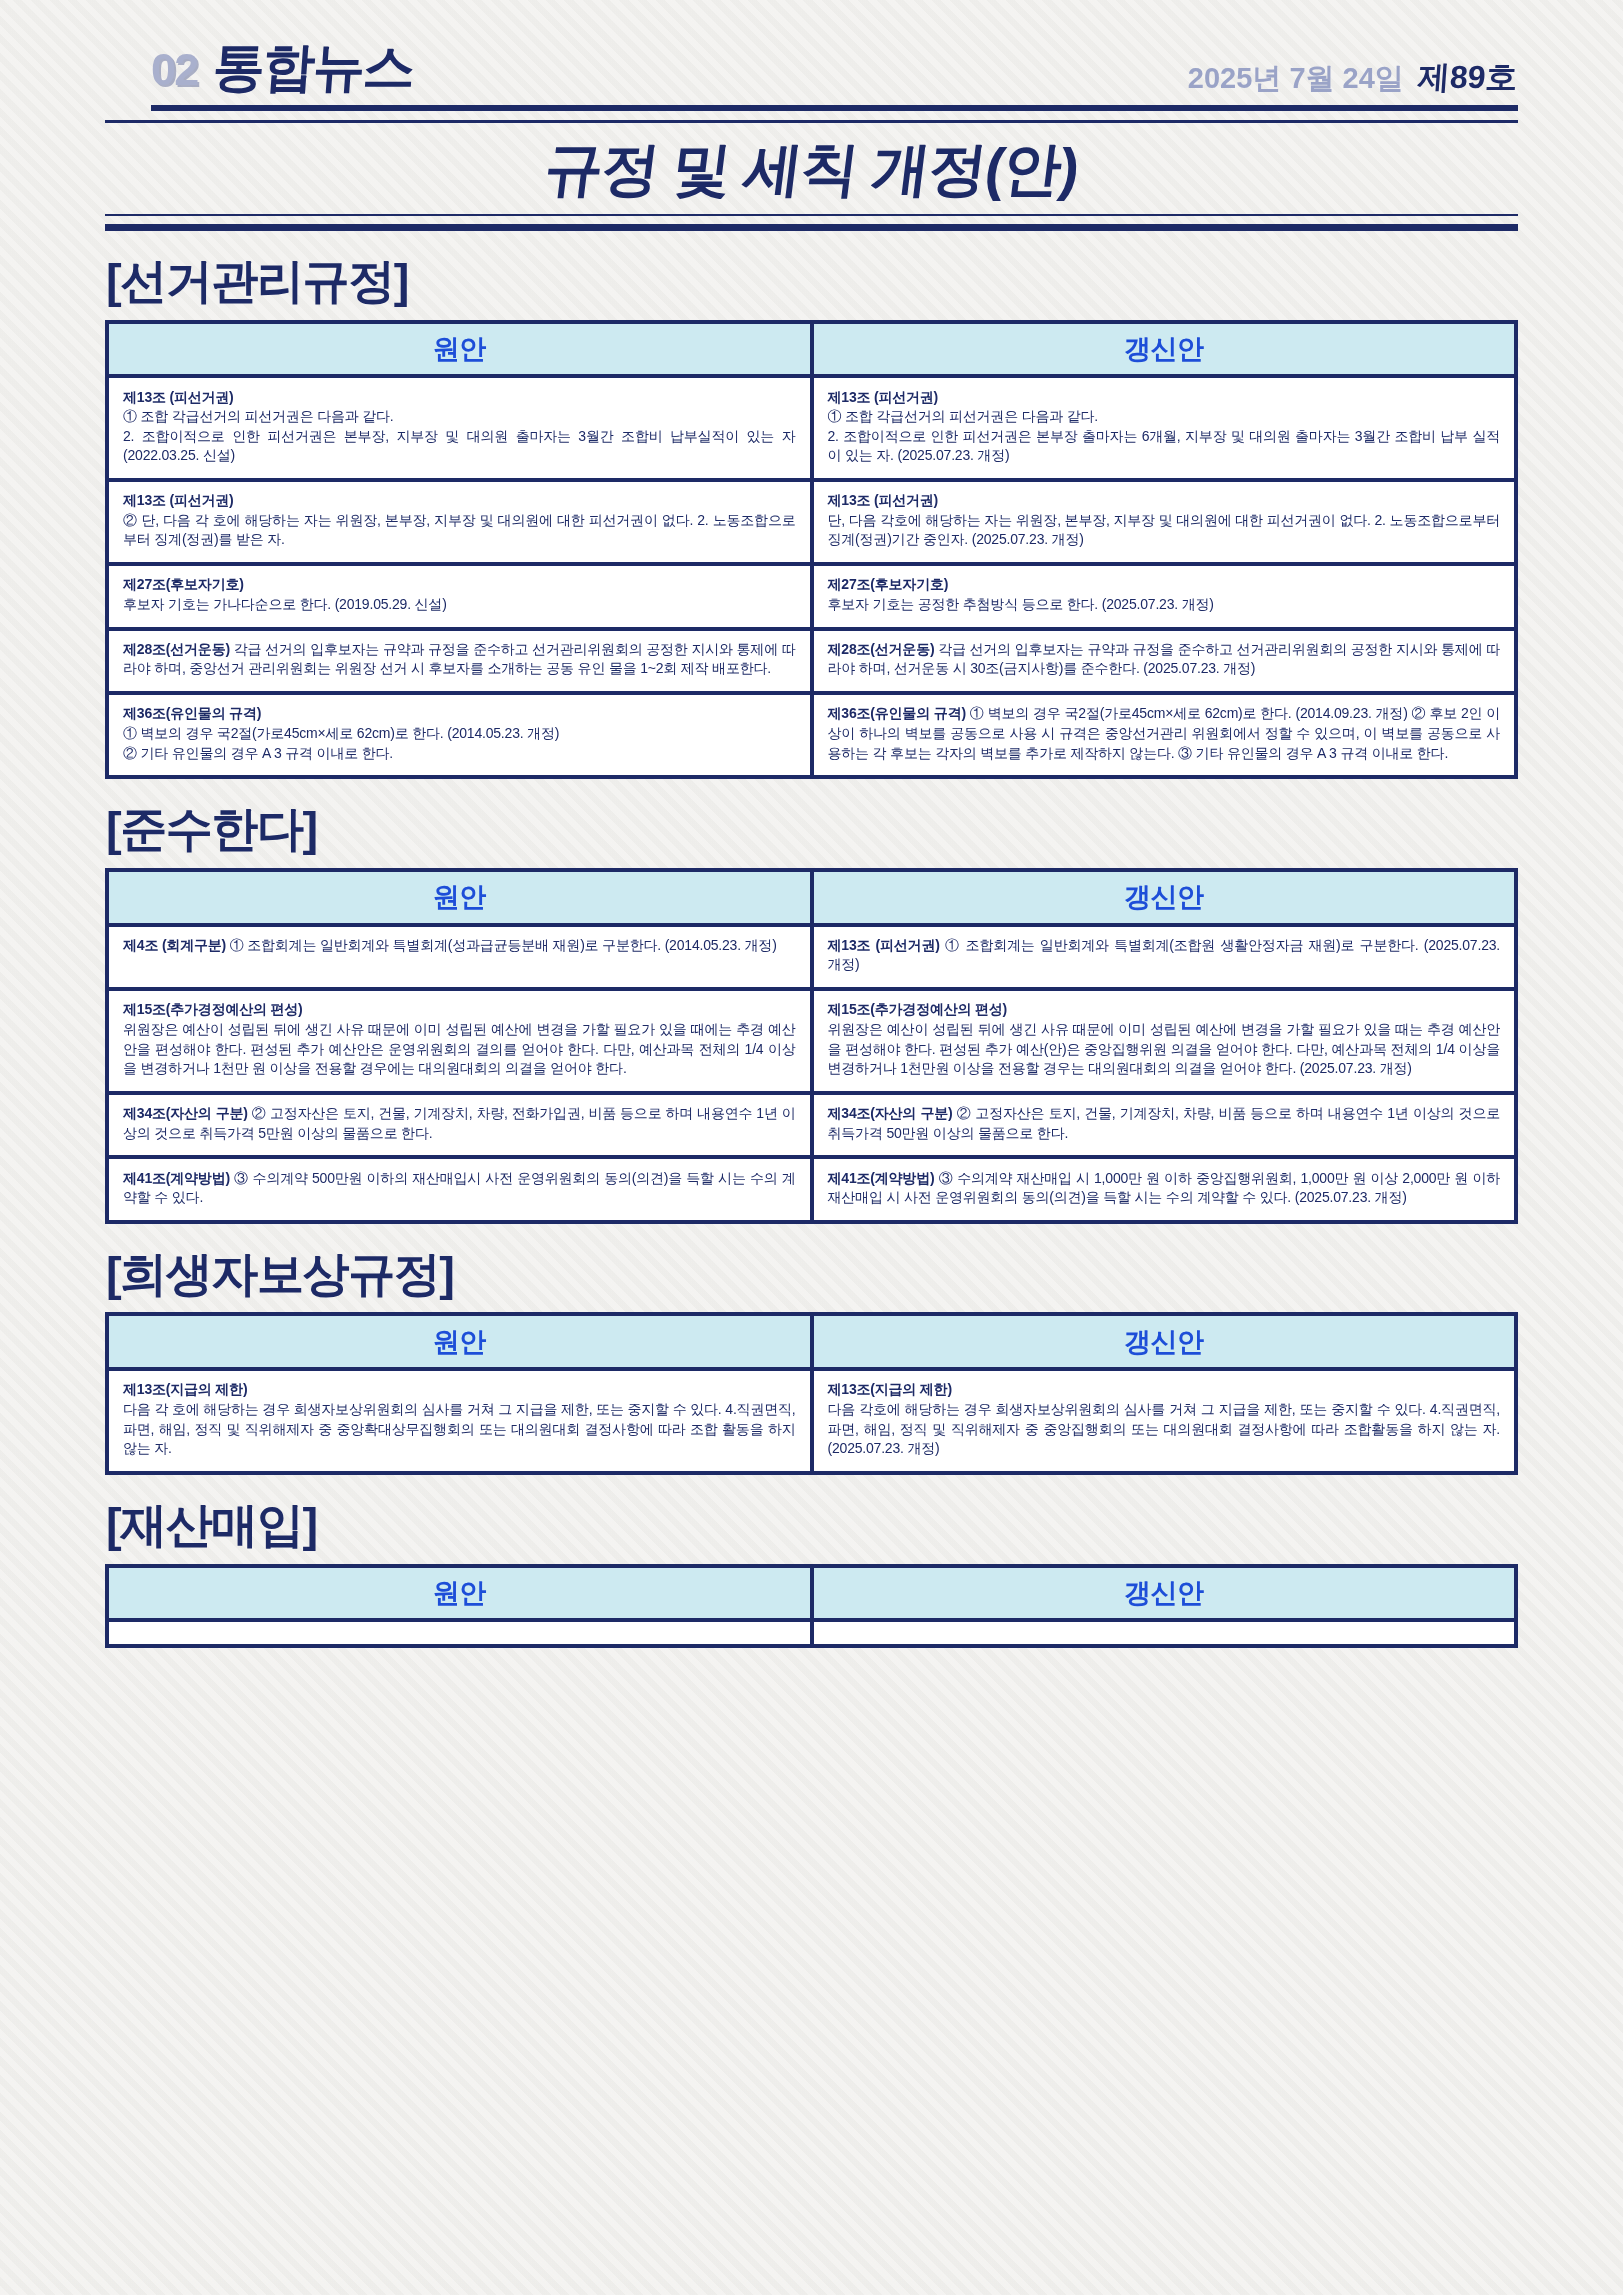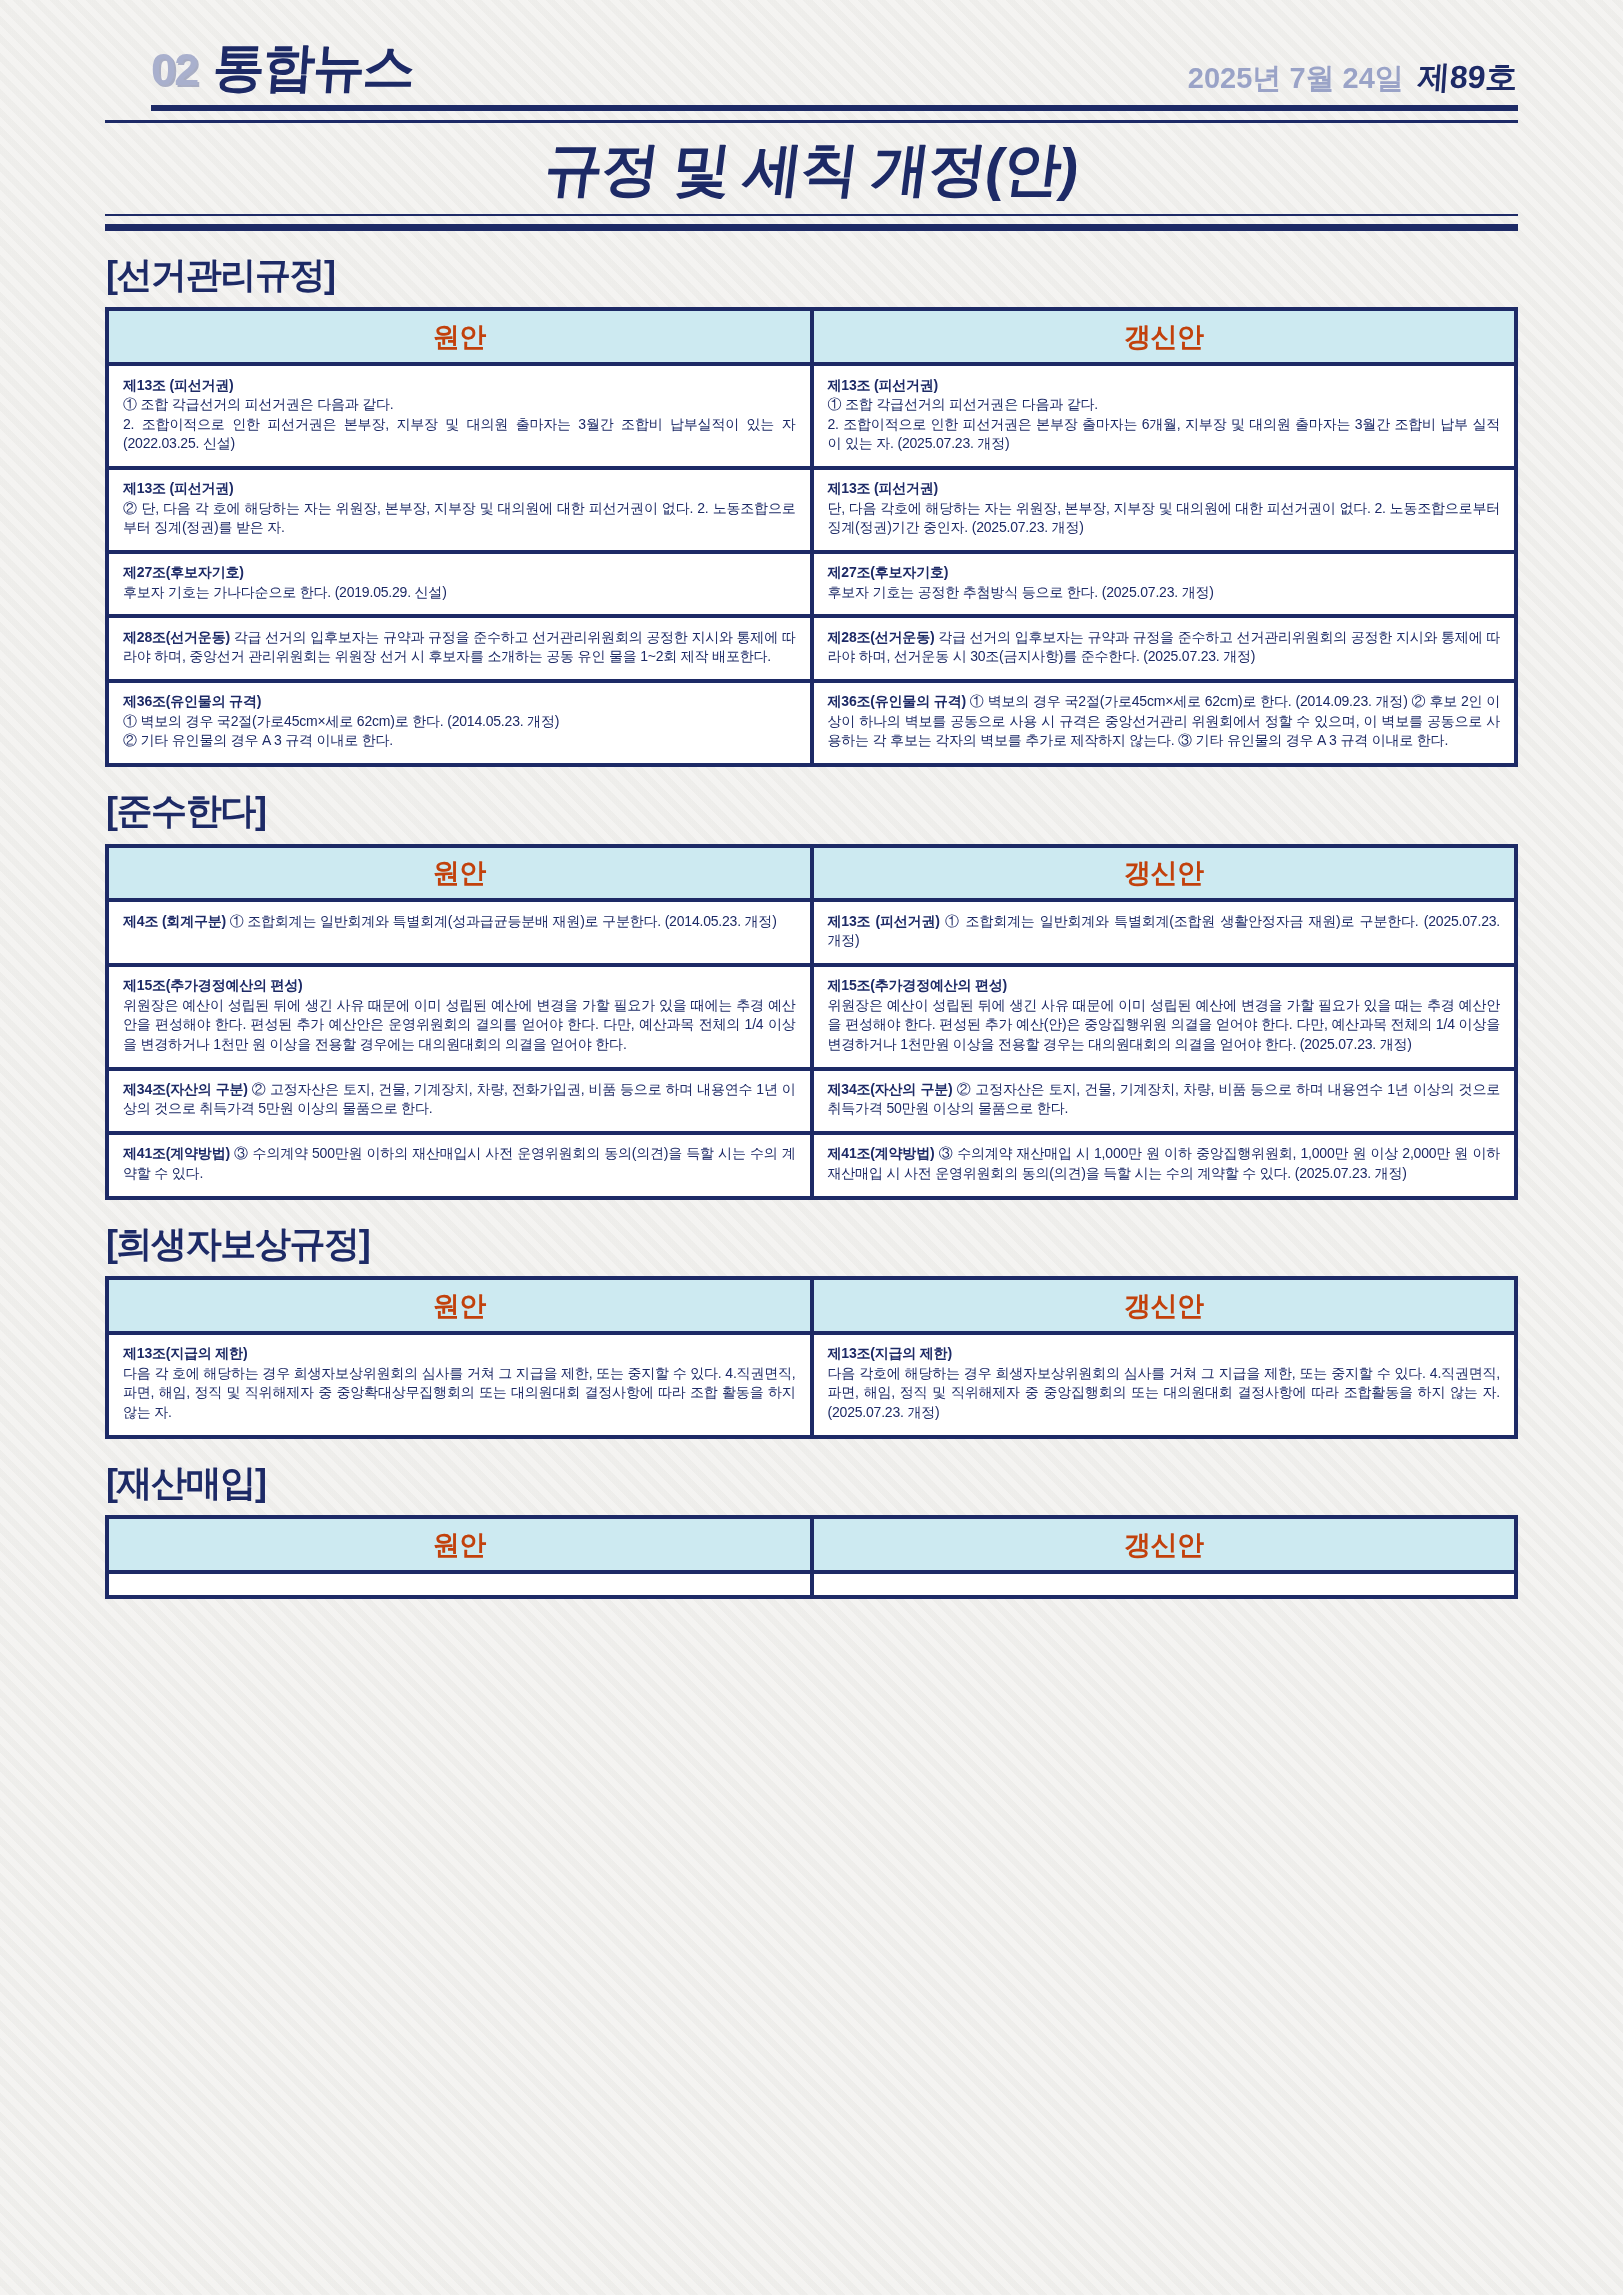--- a/index.html
+++ b/index.html
@@ -76,39 +76,39 @@
     font-weight: 900;
     letter-spacing: -1.4px;
     color: #1d2a66;
     transform: skewX(-7deg);
     margin: 15.7px 0 14px 0;
     line-height: 1.05;
   }
   
   .section { margin-top: 24px; }
   .section-title {
-    font-size: 36px;
+    font-size: 47px;
     font-weight: 900;
     letter-spacing: -1.4px;
     color: #1d2a66;
     margin: 0 0 13px 0.9px;
     line-height: 1.1;
   }
   table.compare {
     width: 100%;
     border-collapse: collapse;
     table-layout: fixed;
     background: #ffffff;
   }
   table.compare th {
     background: #cdeaf1;
     border: 4.2px solid #1d2a66;
     font-size: 27px;
     font-weight: 900;
-    color: #c2410c;
+    color: #1d4ed8;
     padding: 7.4px 4.6px;
     letter-spacing: -0.5px;
   }
   table.compare td {
     border: 4.2px solid #1d2a66;
     vertical-align: top;
     font-size: 14px;
     line-height: 1.40;
     color: #1d2a66;
     padding: 9.3px 14px 12px 14px;

